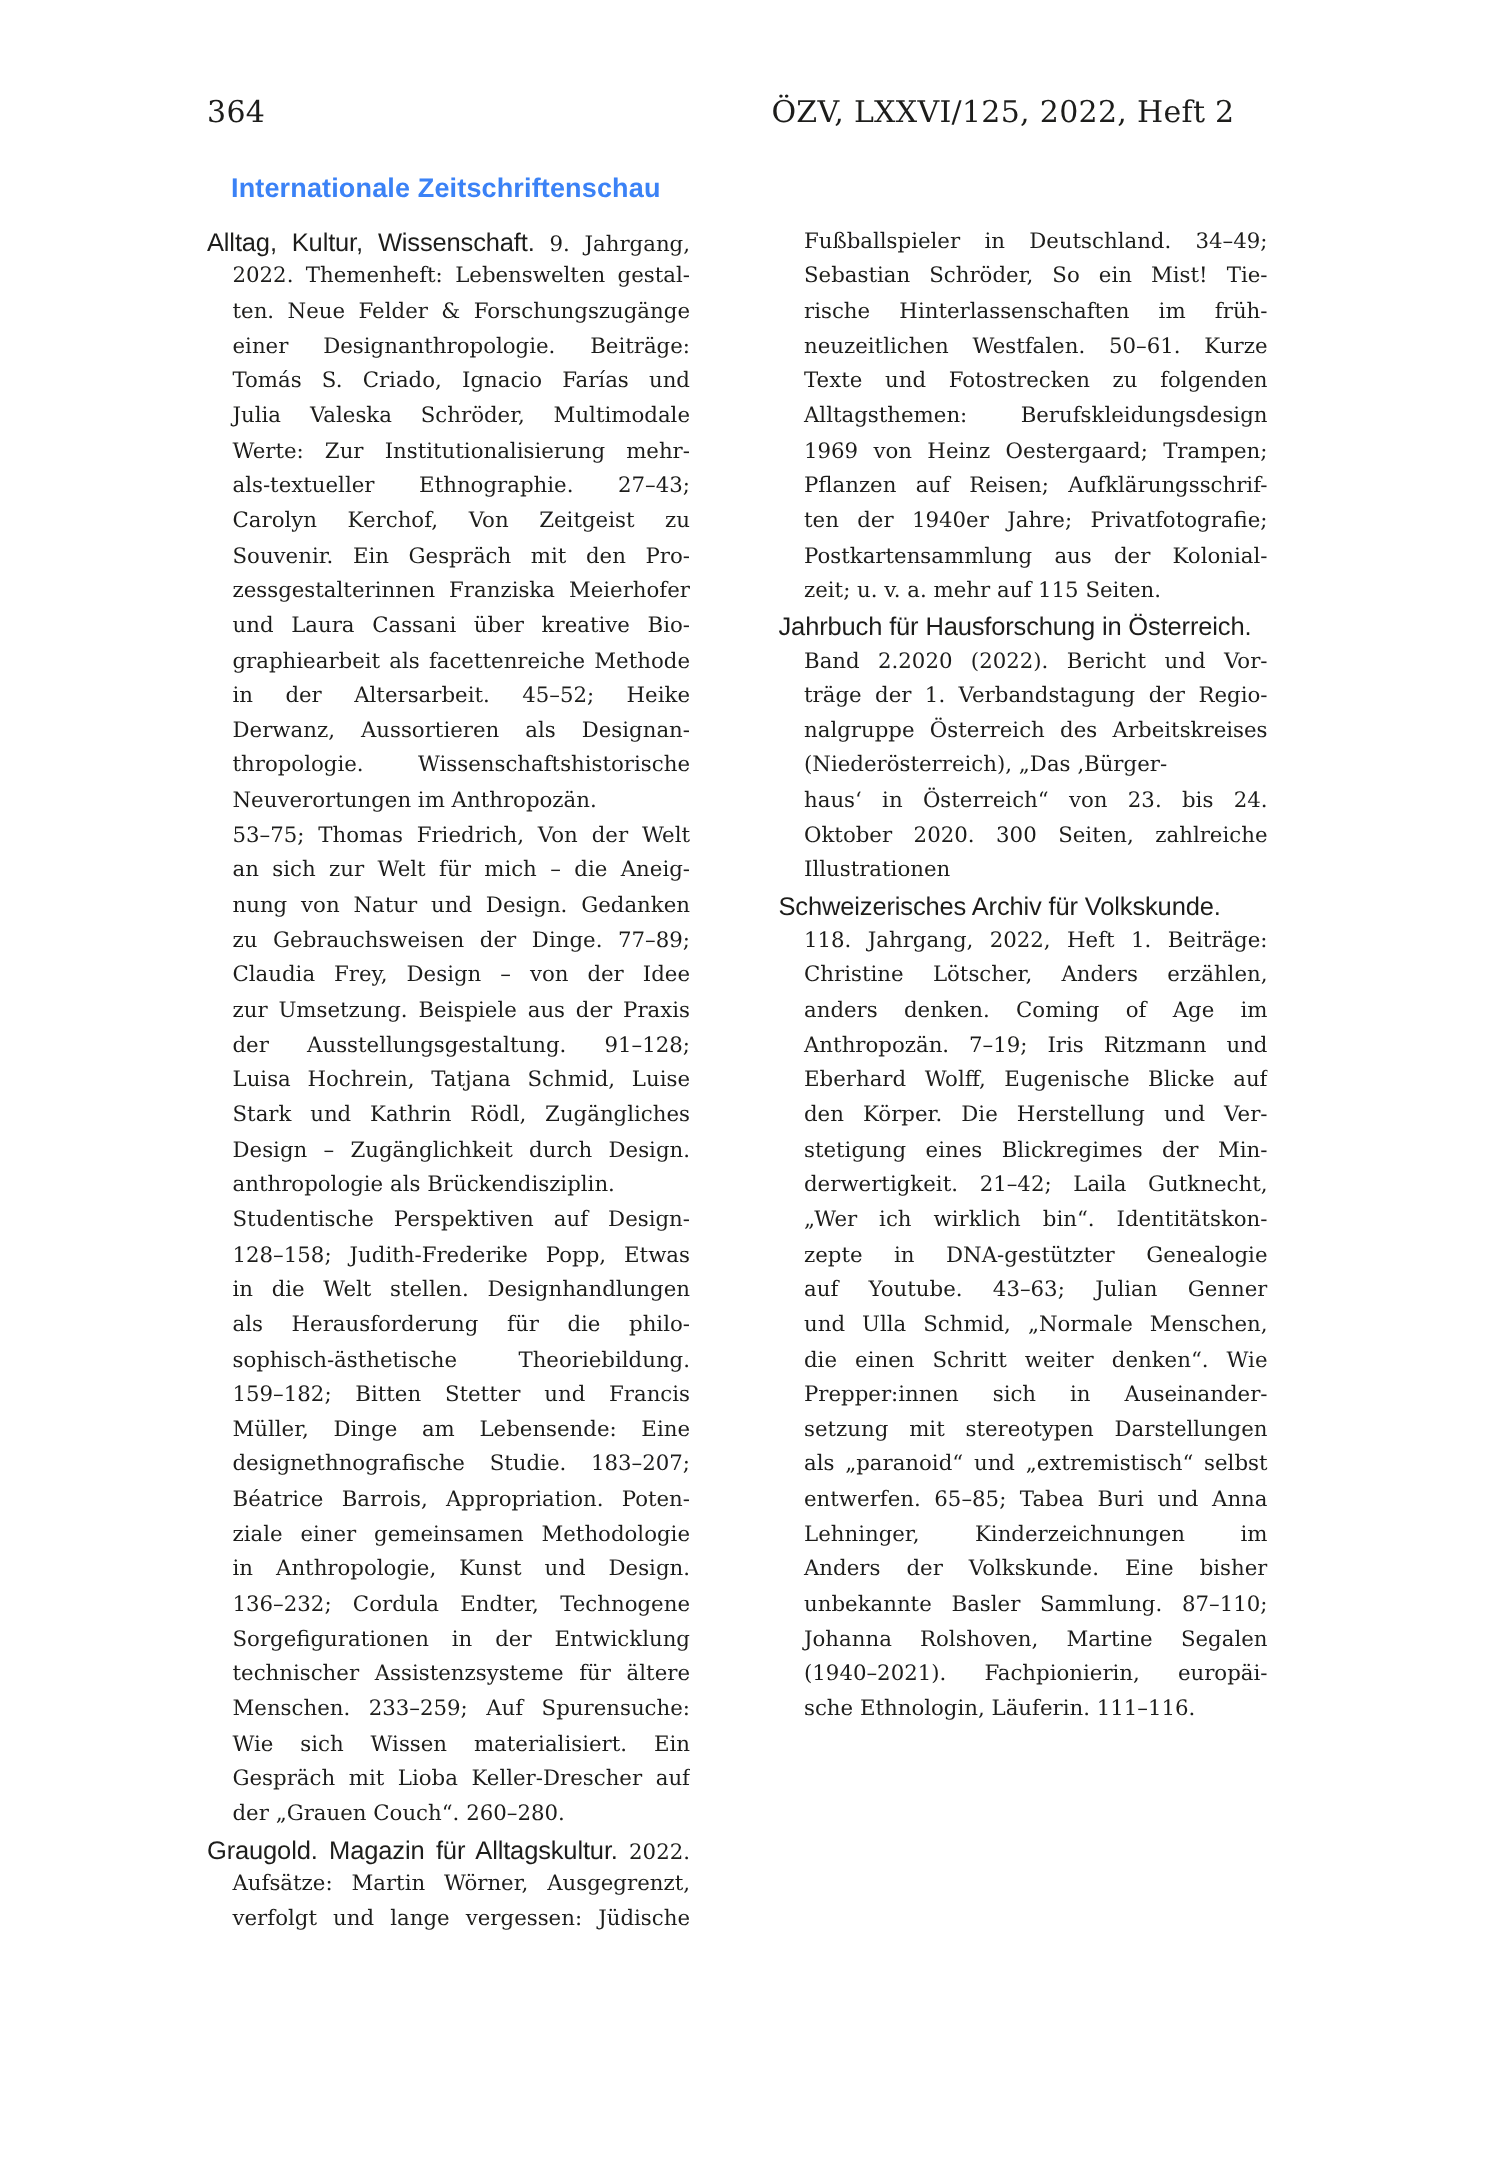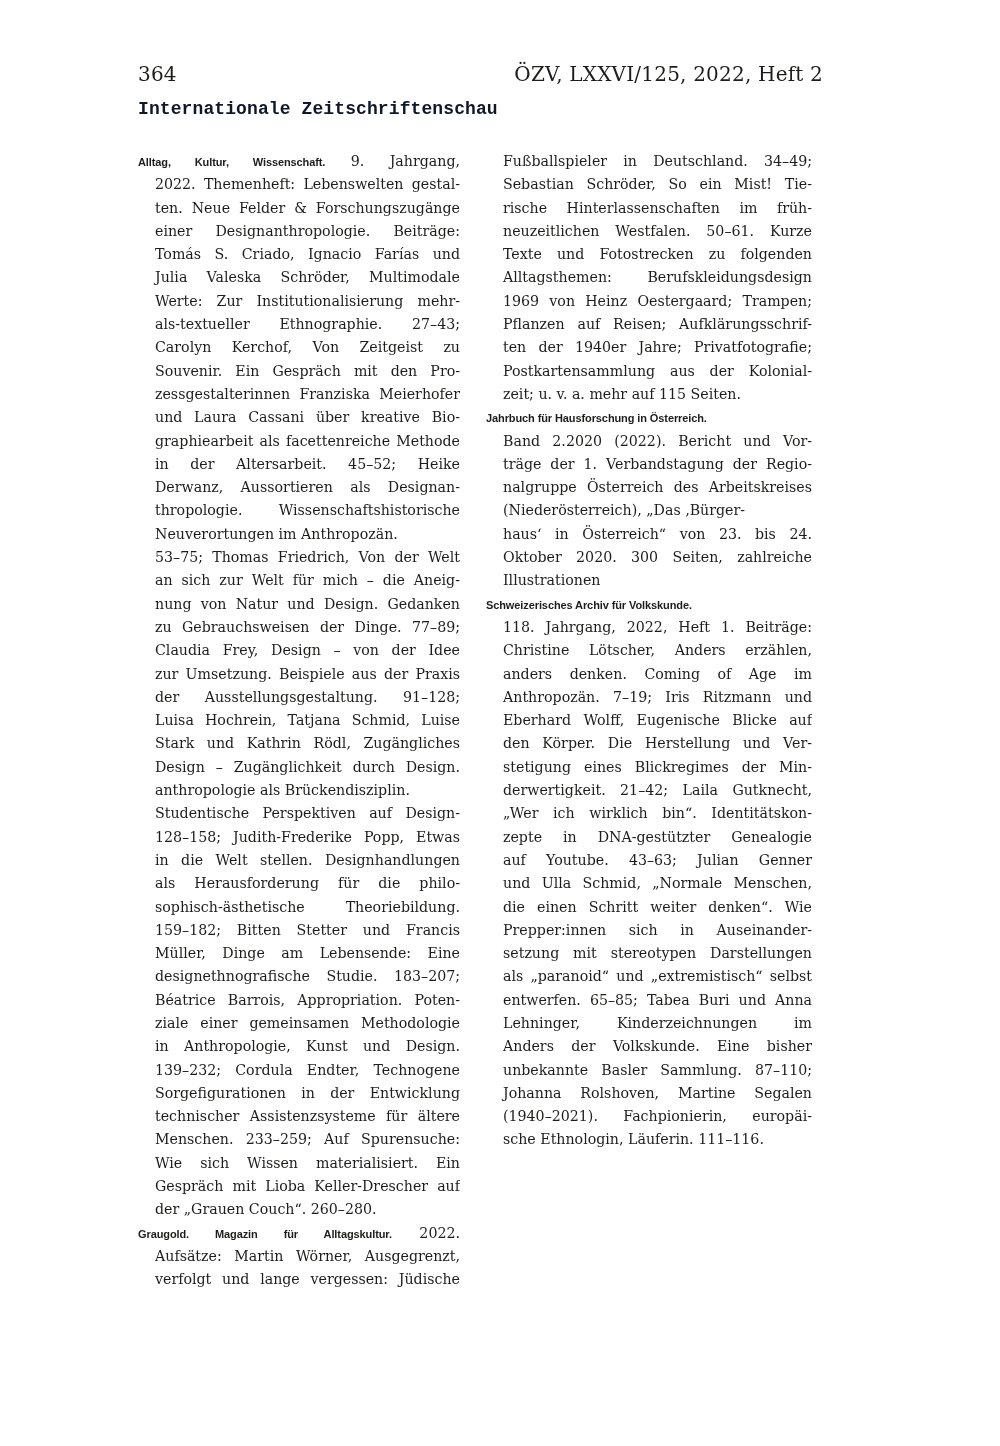--- a/index.html
+++ b/index.html
@@ -22,47 +22,47 @@
     width: 685px;
     display: flex;
     justify-content: space-between;
     font-size: 20px;
     letter-spacing: 0.2px;
   }
   .title {
     position: absolute;
     left: 138px;
     top: 99px;
-    margin: 0;
-    font-family: Liberation Mono, monospace;
+    margin: 16px;
+    font-family: Liberation Sans, sans-serif;
     font-weight: 700;
     font-size: 18px;
     letter-spacing: 0.1px;
-    color: #0f172a;
+    color: #3b82f6;
   }
   .col {
     position: absolute;
     top: 150px;
     font-size: 14.2px;
     line-height: 23.3px;
   }
   .colL { left: 138px; width: 322px; }
-  .colR { left: 486px; width: 326px; }
+  .colR { left: 519px; width: 326px; }
   .line {
     height: 23.3px;
     overflow: hidden;
     text-align: justify;
     text-align-last: justify;
   }
   .line.nj { text-align-last: left; }
   .line.ind { padding-left: 17px; }
   .et {
     font-family: "Liberation Sans", sans-serif;
-    font-weight: 700;
-    font-size: 11px;
+    font-weight: 400;
+    font-size: 17px;
     letter-spacing: -0.1px;
   }
 </style>
 </head>
 <body>
 
 <div>
   <div class="pagehead">
     <span>364</span>
     <span>ÖZV, LXXVI/125, 2022, Heft 2</span>
@@ -103,21 +103,21 @@
       <div class="line ind">128–158; Judith-Frederike Popp, Etwas</div>
       <div class="line ind">in die Welt stellen. Designhandlungen</div>
       <div class="line ind">als Herausforderung für die philo-</div>
       <div class="line ind">sophisch-ästhetische Theoriebildung.</div>
       <div class="line ind">159–182; Bitten Stetter und Francis</div>
       <div class="line ind">Müller, Dinge am Lebensende: Eine</div>
       <div class="line ind">designethnografische Studie. 183–207;</div>
       <div class="line ind">Béatrice Barrois, Appropriation. Poten-</div>
       <div class="line ind">ziale einer gemeinsamen Methodologie</div>
       <div class="line ind">in Anthropologie, Kunst und Design.</div>
-      <div class="line ind">139–232; Cordula Endter, Technogene</div>
+      <div class="line ind">136–232; Cordula Endter, Technogene</div>
       <div class="line ind">Sorgefigurationen in der Entwicklung</div>
       <div class="line ind">technischer Assistenzsysteme für ältere</div>
       <div class="line ind">Menschen. 233–259; Auf Spurensuche:</div>
       <div class="line ind">Wie sich Wissen materialisiert. Ein</div>
       <div class="line ind">Gespräch mit Lioba Keller-Drescher auf</div>
       <div class="line ind nj">der „Grauen Couch“. 260–280.</div>
       <div class="line"><span class="et">Graugold. Magazin für Alltagskultur.</span> 2022.</div>
       <div class="line ind">Aufsätze: Martin Wörner, Ausgegrenzt,</div>
       <div class="line ind">verfolgt und lange vergessen: Jüdische</div>
     </div>

